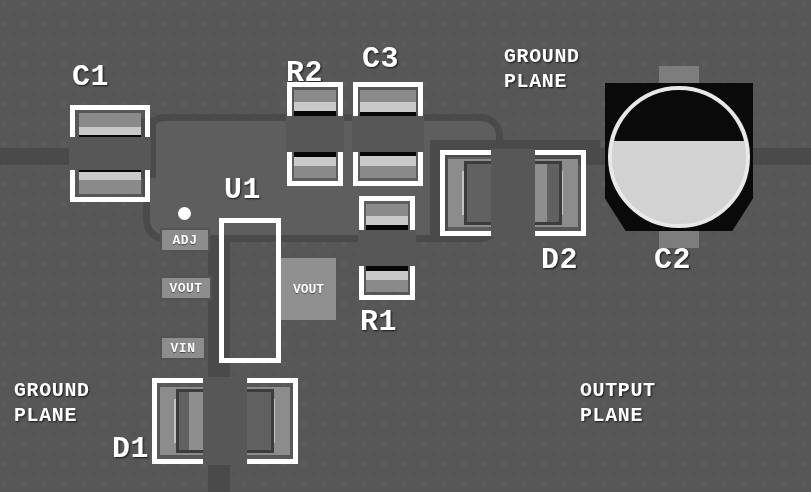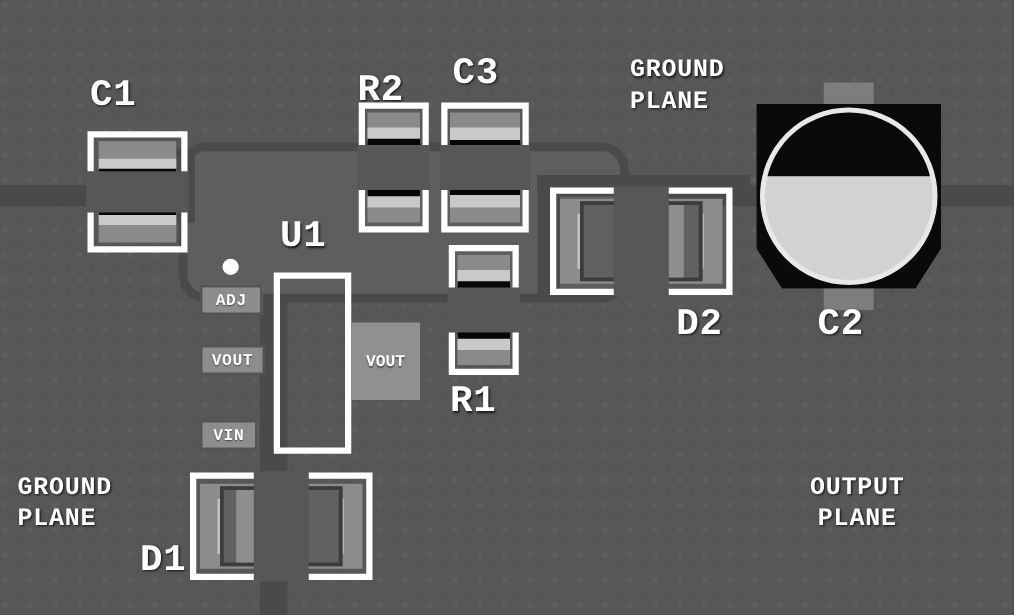--- a/index.html
+++ b/index.html
@@ -320,16 +320,16 @@
   <div class="u1-outline" style="left:219px; top:218px; width:62px; height:145px;"></div>
 
   <div class="vout-pad" style="left:281px; top:258px; width:55px; height:62px;">
     <span>VOUT</span>
   </div>
 
   <div class="plane-label" style="left:504px; top:44px;">GROUND
 PLANE</div>
   <div class="plane-label" style="left:14px; top:378px;">GROUND
 PLANE</div>
-  <div class="plane-label" style="left:648px; top:378px;text-align:center;">OUTPUT
+  <div class="plane-label" style="left:580px; top:378px;">OUTPUT
 PLANE</div>
 
 </div>
 
 </body></html>

